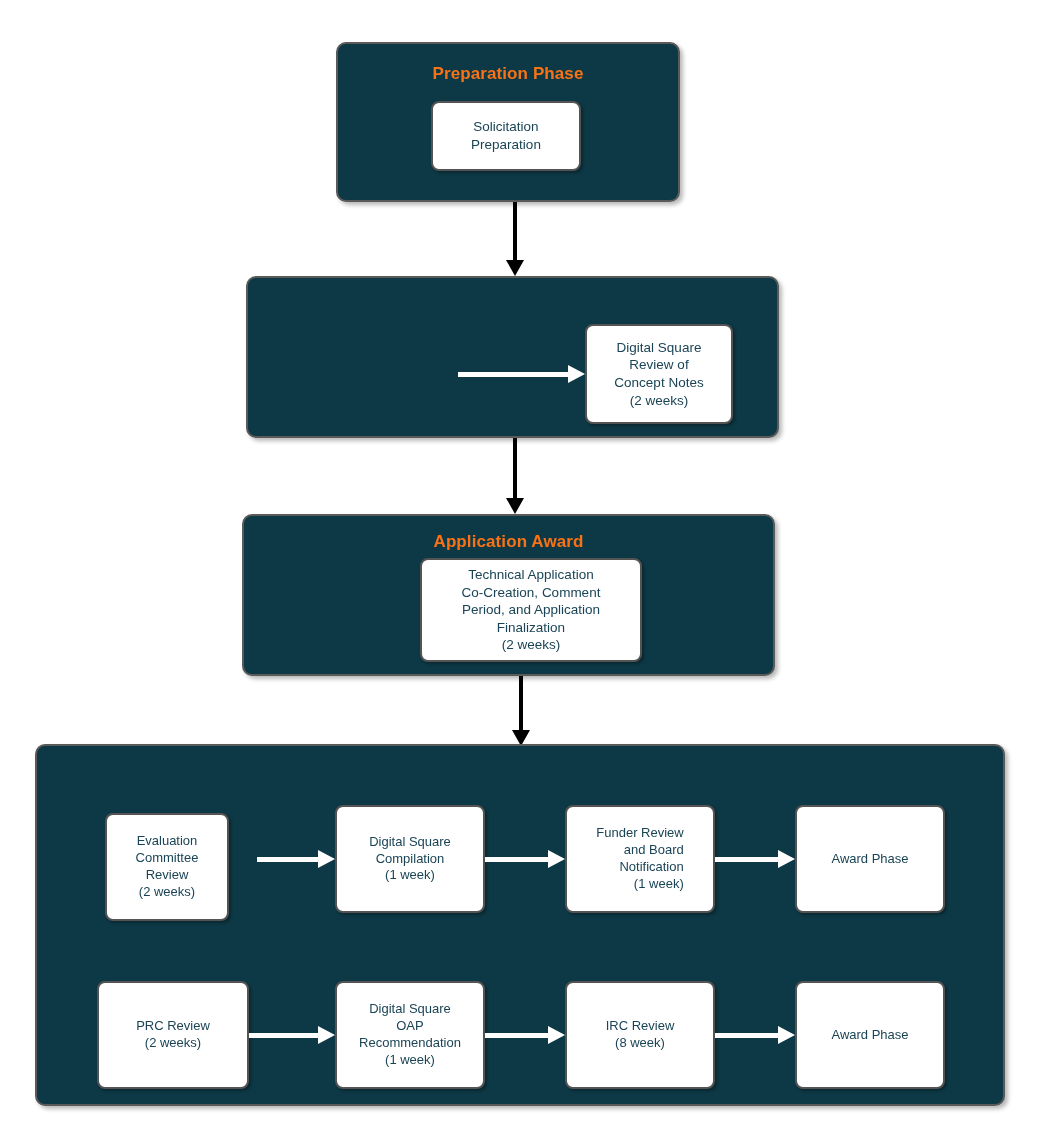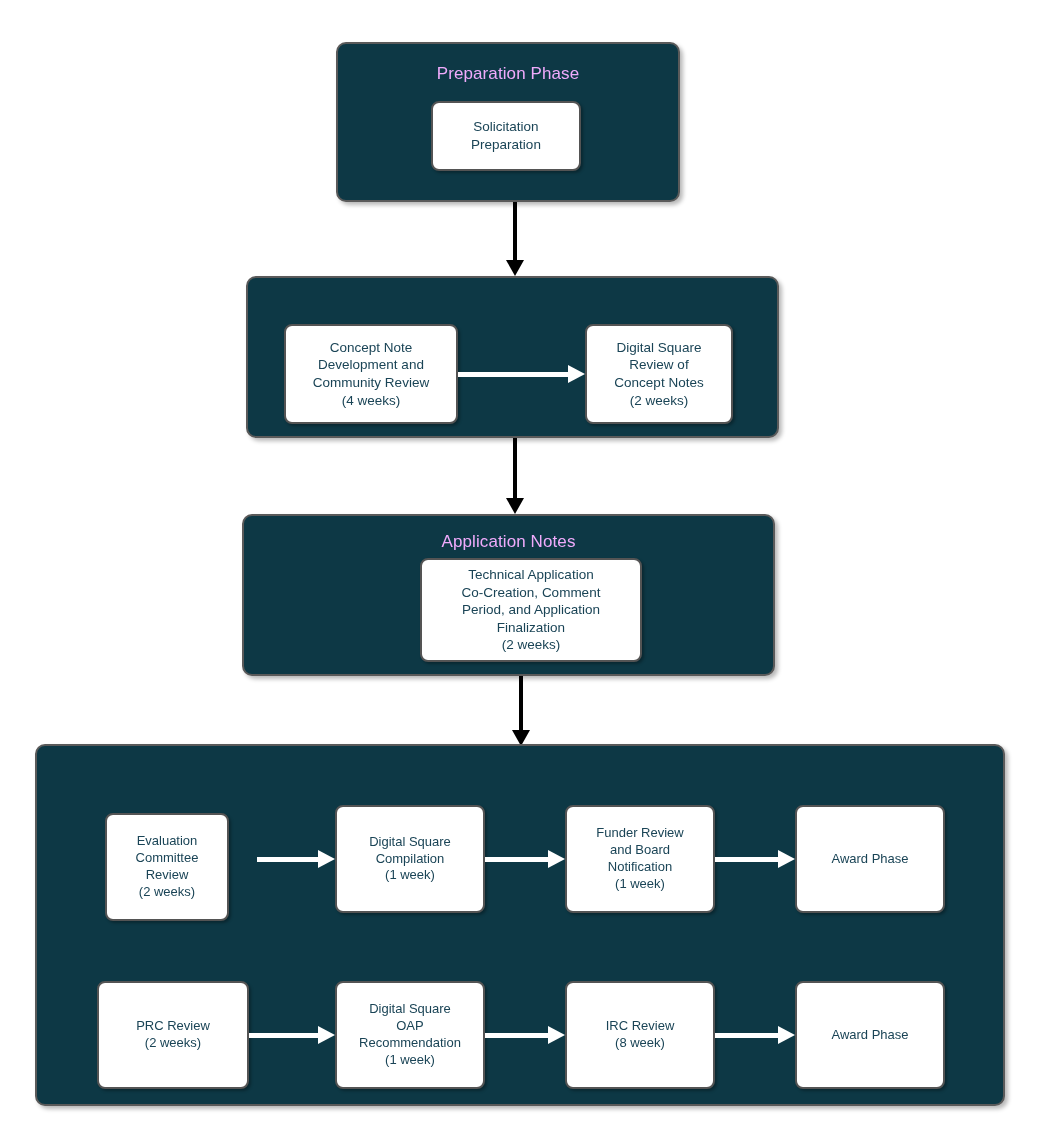--- a/index.html
+++ b/index.html
@@ -27,22 +27,22 @@
     border: 2px solid #5a5a5a;
     border-radius: 10px;
     box-sizing: border-box;
     box-shadow: 3px 3px 4px rgba(0,0,0,0.28);
   }
   .phase-title {
     position: absolute;
     left: 0;
     right: 0;
     text-align: center;
-    color: #f0abfc;
-    font-weight: normal;
+    color: #f97316;
+    font-weight: bold;
     font-size: 17px;
     letter-spacing: 0.1px;
     user-select: none;
   }
 
   
   .step {
     position: absolute;
     background: #ffffff;
     border: 2px solid #545454;
@@ -120,43 +120,39 @@
     <div class="step" style="left:93px; top:57px; width:150px; height:70px;">Solicitation
 Preparation</div>
   </div>
 
   <div class="varrow" style="left:515px; top:202px; height:74px;">
     <div class="shaft" style="height:58px;"></div>
     <div class="head" style="top:58px;"></div>
   </div>
 
   <div class="phase" style="left:246px; top:276px; width:533px; height:162px;">
-    <div class="step" style="left:36px; top:46px; width:174px; height:100px;">Concept Note
-Development and
-Community Review
-(4 weeks)</div>
 
     <div class="harrow" style="left:210px; top:96px; width:127px;">
       <div class="shaft" style="width:110px;"></div>
       <div class="head" style="left:110px;"></div>
     </div>
 
     <div class="step" style="left:337px; top:46px; width:148px; height:100px;">Digital Square
 Review of
 Concept Notes
 (2 weeks)</div>
   </div>
 
   <div class="varrow" style="left:515px; top:438px; height:76px;">
     <div class="shaft" style="height:60px;"></div>
     <div class="head" style="top:60px;"></div>
   </div>
 
   <div class="phase" style="left:242px; top:514px; width:533px; height:162px;">
-    <div class="phase-title" style="top:16px;">Application Notes</div>
+    <div class="phase-title" style="top:16px;">Application Award</div>
     <div class="step" style="left:176px; top:42px; width:222px; height:104px;">Technical Application
 Co-Creation, Comment
 Period, and Application
 Finalization
 (2 weeks)</div>
   </div>
 
   <div class="varrow" style="left:521px; top:676px; height:70px;">
     <div class="shaft" style="height:54px;"></div>
     <div class="head" style="top:54px;"></div>
@@ -176,21 +172,21 @@
 
     <div class="step sm" style="left:298px; top:59px; width:150px; height:108px;">Digital Square
 Compilation
 (1 week)</div>
 
     <div class="harrow" style="left:448px; top:113px; width:80px;">
       <div class="shaft" style="width:63px;"></div>
       <div class="head" style="left:63px;"></div>
     </div>
 
-    <div class="step sm" style="left:528px; top:59px; width:150px; height:108px;">Funder Review
+    <div class="step sm" style="left:528px; top:59px; width:150px; height:108px;text-align:right;">Funder Review
 and Board
 Notification
 (1 week)</div>
 
     <div class="harrow" style="left:678px; top:113px; width:80px;">
       <div class="shaft" style="width:63px;"></div>
       <div class="head" style="left:63px;"></div>
     </div>
 
     <div class="step sm" style="left:758px; top:59px; width:150px; height:108px;">Award Phase</div>

